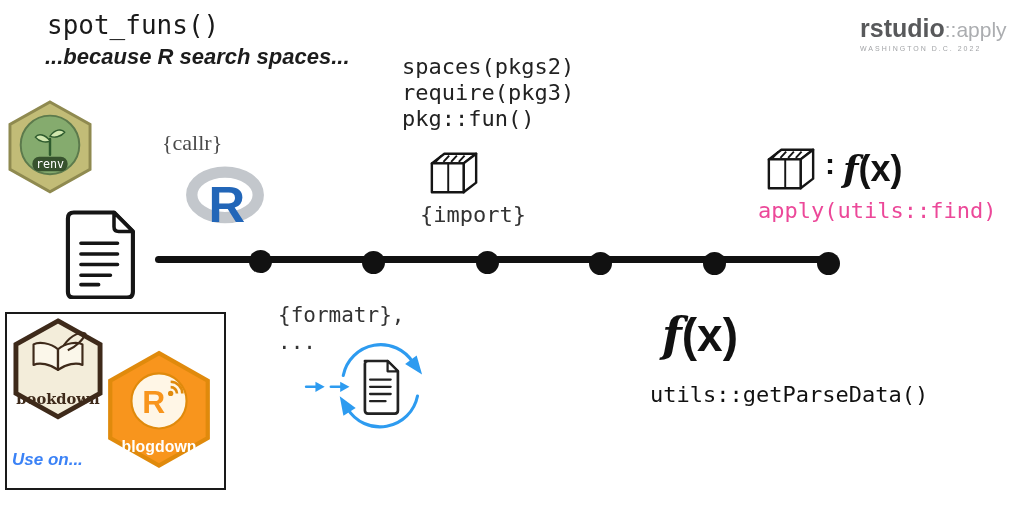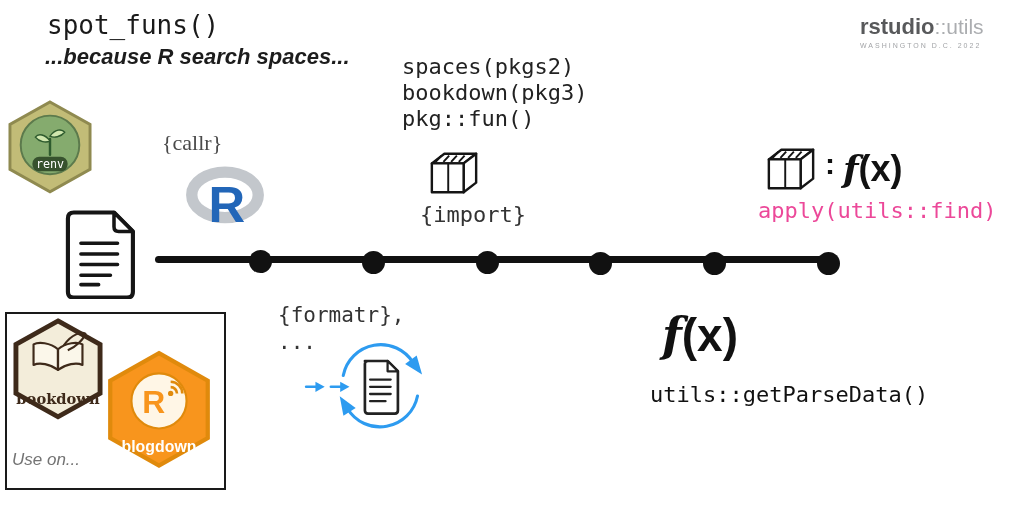--- a/index.html
+++ b/index.html
@@ -5,33 +5,33 @@
   html,body{margin:0;padding:0;background:#fff;}
   #slide{position:relative;width:1015px;height:511px;background:#ffffff;overflow:hidden;
          font-family:"Liberation Sans",sans-serif;color:var(--ink,#111);}
   .abs{position:absolute;}
   .mono{font-family:"DejaVu Sans Mono",monospace;}
 
   
   .title{left:47px;top:10px;font-size:26px;color:#1a1a1a;}
   .subtitle{left:45px;top:44px;font-size:22px;font-style:italic;font-weight:600;color:#1c1c1c;}
   .brand{left:860px;top:16px;line-height:1;}
-  .brand-name{font-size:22px;font-weight:bold;color:var(--brand-gray,#58595B);margin-top:46px;}
+  .brand-name{font-size:25px;font-weight:bold;color:var(--brand-gray,#58595B);margin-top:46px;}
   .brand-suffix{font-size:21px;font-weight:normal;color:var(--brand-light,#ABADB0);}
   .brand-tagline{margin-top:4px;font-size:7px;letter-spacing:2px;color:#A2A4A7;}
 
   
   .callr{left:162px;top:130px;font-size:22px;color:#4a4a4a;font-family:Liberation Serif, serif;}
   .libblock{left:402px;top:54px;font-size:22px;line-height:26px;color:#222;}
   .import-label{left:420px;top:202px;font-size:22px;color:#333;}
   .apply-label{left:758px;top:198px;font-size:22px;color:#ec4899;}
   .formatr-label{left:278px;top:303px;font-size:21px;color:#333;}
   .ellipsis-label{left:278px;top:330px;font-size:21px;color:#333;}
   .getparse-label{left:650px;top:382px;font-size:22px;color:#111;}
-  .useon-label{left:12px;top:450px;font-size:17px;font-style:italic;font-weight:400;color:#737373;}
+  .useon-label{left:12px;top:450px;font-size:17px;font-style:italic;font-weight:700;color:#3b82f6;}
 
   
   .fx .f{font-family:"DejaVu Serif",serif;font-style:italic;font-weight:bold;}
   .fx .x{font-weight:800;}
   .fx-big{left:662px;top:308px;font-size:46px;}
   .pkgfun{left:765px;top:144px;display:flex;align-items:center;gap:6px;}
   .pkgfun .colon{font-size:30px;font-weight:bold;margin:0 2px 8px 2px;}
   .pkgfun .fx{font-size:36px;}
 
   
@@ -57,21 +57,21 @@
 </head>
 <body>
 
 <div id="slide">
 
   <div class="abs title mono">spot_funs()</div>
   <div class="abs subtitle">...because R search spaces...</div>
 
   <div class="abs brand">
     <div>
-      <span class="brand-name">rstudio</span><span class="brand-suffix">::utils</span>
+      <span class="brand-name">rstudio</span><span class="brand-suffix">::apply</span>
     </div>
     <div class="brand-tagline">WASHINGTON D.C. 2022</div>
   </div>
 
   <svg class="abs renv-hex" viewBox="0 0 86 96">
     <polygon points="43,2 84,25 84,71 43,94 2,71 2,25" fill="var(--renv-fill)" stroke="var(--renv-border)" stroke-width="3"></polygon>
     <circle cx="43" cy="46" r="30" fill="var(--renv-green)" stroke="#5C7A4C" stroke-width="2"></circle>
     <path d="M43,56 V40" stroke="#2E5B2E" stroke-width="2.5" fill="none" stroke-linecap="round"></path>
     <path d="M43,42 C38,35 31,34 28,38 C32,43 39,44 43,42 Z" fill="#CFE6AD" stroke="#2E5B2E" stroke-width="1.5"></path>
     <path d="M43,37 C48,30 55,29 58,33 C54,38 47,39 43,37 Z" fill="#CFE6AD" stroke="#2E5B2E" stroke-width="1.5"></path>
@@ -80,21 +80,21 @@
   </svg>
 
   <div class="abs callr mono">{callr}</div>
   <svg class="abs rlogo" viewBox="0 0 96 76">
     <ellipse cx="48" cy="33" rx="38" ry="26" fill="none" stroke="var(--ring-gray)" stroke-width="13"></ellipse>
     <text x="50" y="64" text-anchor="middle" font-family="Liberation Sans, sans-serif" font-size="58" font-weight="900" fill="var(--r-blue)">R</text>
   </svg>
 
   <div class="abs libblock mono">
     <div>spaces(pkgs2)</div>
-    <div>bookdown(pkg3)</div>
+    <div>require(pkg3)</div>
     <div>pkg::fun()</div>
   </div>
 
   <svg class="abs import-box" viewBox="0 0 54 50">
     <polygon points="4,16 17,6 50,6 37,16" fill="#fff" stroke="#151515" stroke-width="2.5" stroke-linejoin="round"></polygon>
     <polygon points="37,16 50,6 50,36 37,46" fill="#fff" stroke="#151515" stroke-width="2.5" stroke-linejoin="round"></polygon>
     <polygon points="4,16 37,16 37,46 4,46" fill="#fff" stroke="#151515" stroke-width="2.5" stroke-linejoin="round"></polygon>
     <path d="M14,8 L8,14.5 M22,8 L16,14.5 M30,8 L24,14.5 M38,8 L32,14.5" stroke="#151515" stroke-width="2"></path>
     <path d="M21,16 V46" stroke="#151515" stroke-width="2"></path>
   </svg>

